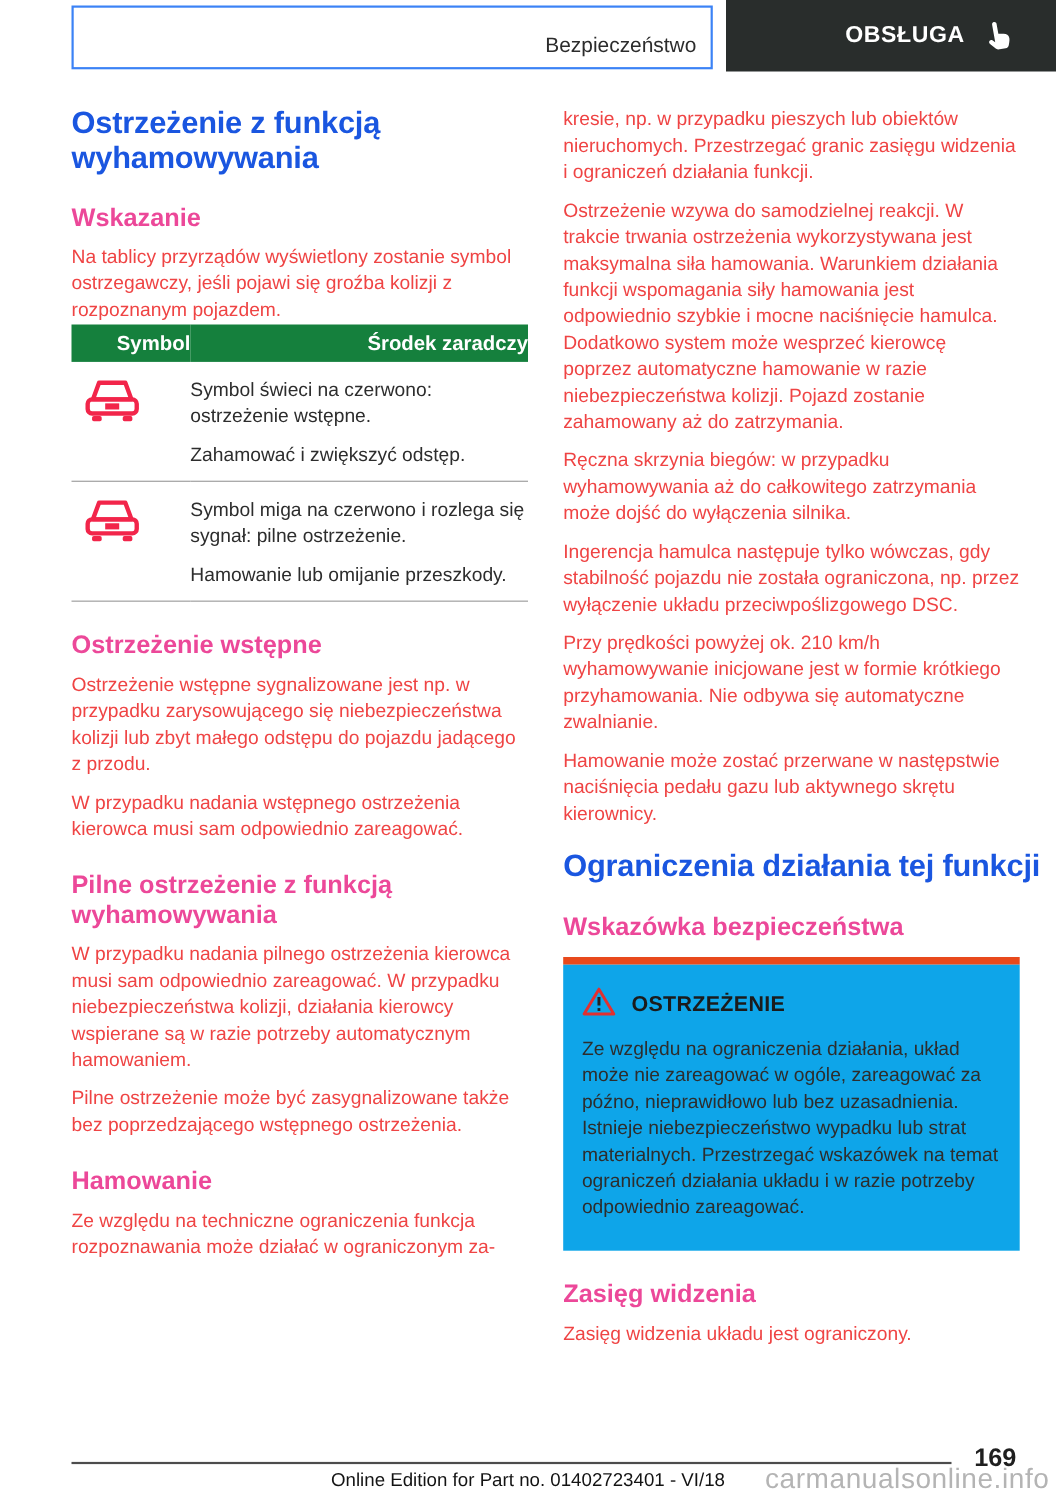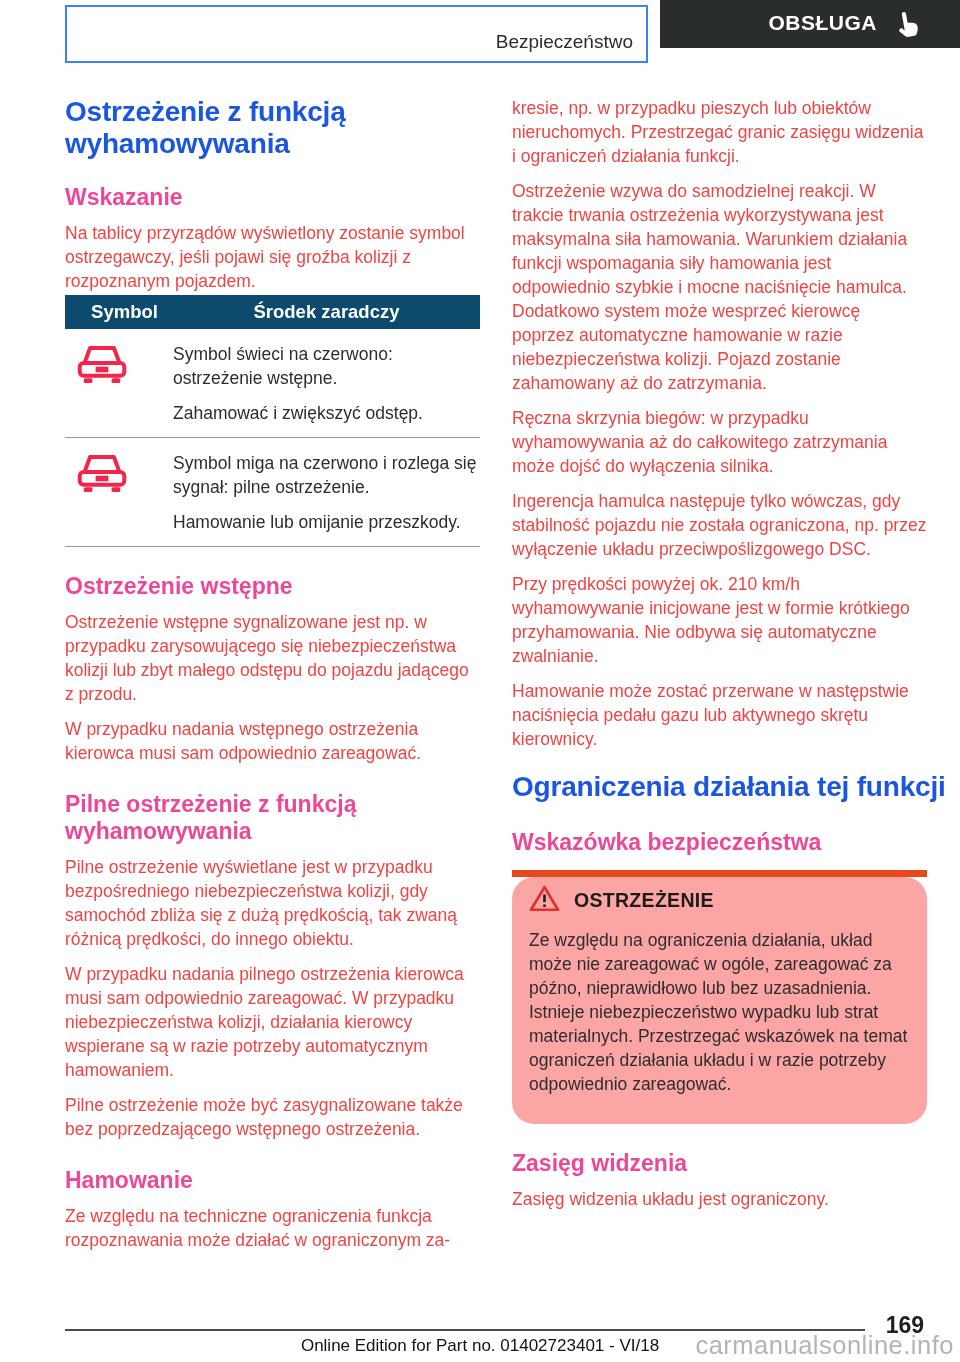--- a/index.html
+++ b/index.html
@@ -10,21 +10,21 @@
 
   
   .hdr-box {
     position:absolute; left:65px; top:5px; width:583px; height:58px;
     border:2px solid #3b82f6; box-sizing:border-box;
     display:flex; align-items:flex-end; justify-content:flex-end;
     padding:0 13px 8px 0;
   }
   .hdr-box .section-label { font-size:19px; color:#2c2c2c; }
   .hdr-badge {
-    position:absolute; left:660px; top:0; width:300px; height:48px;
+    position:absolute; left:660px; top:0; width:300px; height:65px;
     background:#292d2c; box-sizing:border-box;
     display:flex; align-items:center; justify-content:flex-end;
     gap:16px; padding:10px 36px 12px 0;
   }
   .hdr-badge .badge-label { color:#ffffff; font-weight:bold; font-size:21px; letter-spacing:.5px; }
   .hand-icon svg { display:block; transform:rotate(-10deg); }
 
   
   .col { position:absolute; top:96px; width:415px; }
   .col-left  { left:65px; }
@@ -40,34 +40,34 @@
     margin:26px 0 10px 0;
   }
   h2.doc.first { margin-top:14px; }
   p.body { font-size:17.5px; line-height:24px; margin:0 0 11px 0; color:#ef4444; }
   p.body.tight { margin-bottom:2px; }
   p.body.last { margin-bottom:0; }
 
   
   table.sym-table { width:100%; border-collapse:collapse; margin:0; }
   table.sym-table th {
-    background:#0c4a6e; color:#ffffff; font-size:18.5px; font-weight:bold;
-    text-align:center; padding:6px 0 6px 0;margin-top:15px;
+    background:#15803d; color:#ffffff; font-size:18.5px; font-weight:bold;
+    text-align:right; padding:6px 0 6px 0;margin-top:15px;
   }
   table.sym-table th.sym-col { width:97px; padding-left:11px; }
   table.sym-table td {
     border-bottom:1px solid #979797; vertical-align:top; padding:13px 0 1px 0;
   }
   table.sym-table td.icon-cell { padding-left:9px; padding-top:15px; }
   table.sym-table td p { font-size:17.5px; line-height:24px; margin:0 0 11px 0; }
 
   
   .warn-card { margin-top:14px; }
   .warn-bar { height:7px; background:#e8491c; }
-  .warn-body { background:#fca5a5; padding:8px 16px 28px 17px;border-radius:22px; }
+  .warn-body { background:#0ea5e9; padding:20px 16px 28px 17px; }
   .warn-head { display:flex; align-items:center; gap:14px; margin-bottom:12px; }
   .warn-label { font-size:19.5px; font-weight:bold; color:#1b1b1b; letter-spacing:.3px; }
   .warn-text { font-size:17.5px; line-height:24px; margin:0; color:#2d2d2d; }
 
   
   .foot-rule { position:absolute; left:65px; top:1329px; width:800px; height:2px; background:#4c4c4c; }
   .page-num  { position:absolute; top:1312px; right:36px; font-size:23px; font-weight:bold; color:#1f1f1f; }
   .edition   { position:absolute; top:1336px; left:0; width:100%; text-align:center; font-size:17px; color:#131313; }
   .watermark {
     position:absolute; top:1331px; right:6px; font-size:25.5px; color:#b4b4b4;
@@ -141,21 +141,20 @@
           </td>
         </tr>
       </tbody>
     </table>
 
     <h2 class="doc">Ostrzeżenie wstępne</h2>
     <p class="body">Ostrzeżenie wstępne sygnalizowane jest np. w przypadku zarysowującego się niebezpieczeństwa kolizji lub zbyt małego odstępu do pojazdu jadącego z przodu.</p>
     <p class="body">W przypadku nadania wstępnego ostrzeżenia kierowca musi sam odpowiednio zareagować.</p>
 
     <h2 class="doc">Pilne ostrzeżenie z funkcją wyhamowywania</h2>
-    <p class="body">Pilne ostrzeżenie wyświetlane jest w przypadku bezpośredniego niebezpieczeństwa kolizji, gdy samochód zbliża się z dużą prędkością, tak zwaną różnicą prędkości, do innego obiektu.</p>
     <p class="body">W przypadku nadania pilnego ostrzeżenia kierowca musi sam odpowiednio zareagować. W przypadku niebezpieczeństwa kolizji, działania kierowcy wspierane są w razie potrzeby automatycznym hamowaniem.</p>
     <p class="body">Pilne ostrzeżenie może być zasygnalizowane także bez poprzedzającego wstępnego ostrzeżenia.</p>
 
     <h2 class="doc">Hamowanie</h2>
     <p class="body last">Ze względu na techniczne ograniczenia funkcja rozpoznawania może działać w ograniczonym za-</p>
 
   </div>
 
   <div class="col col-right">
 

